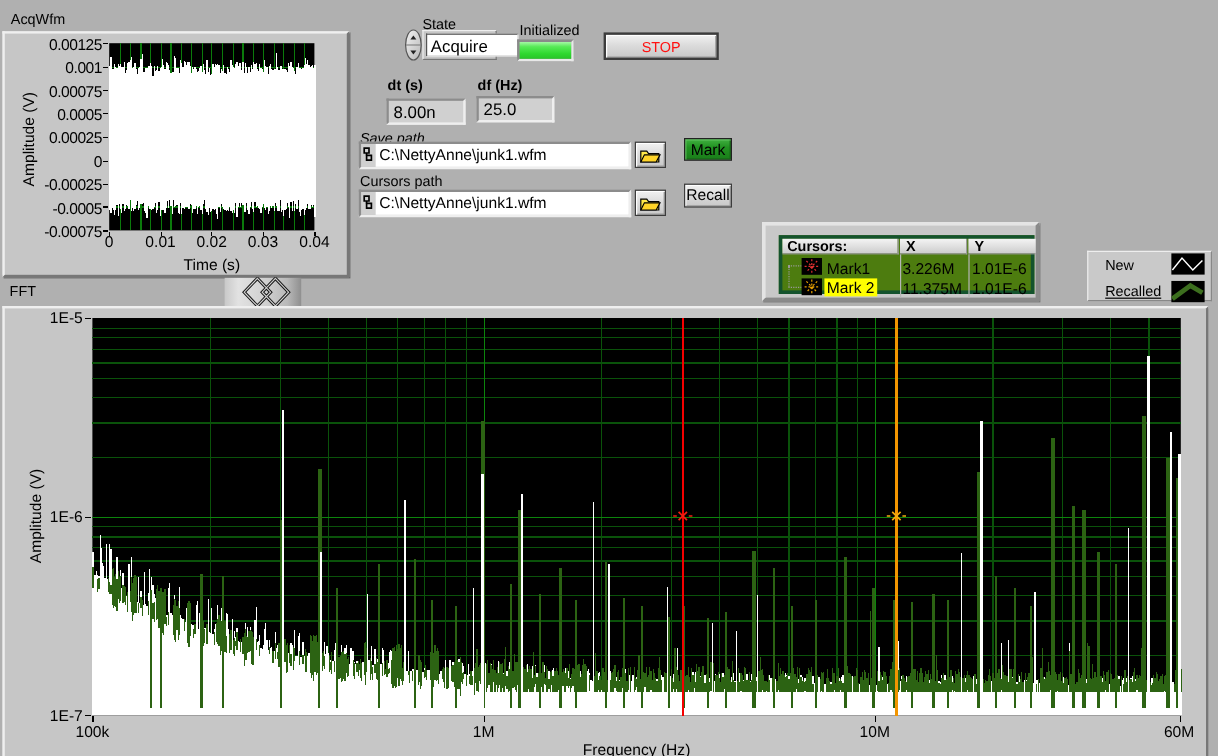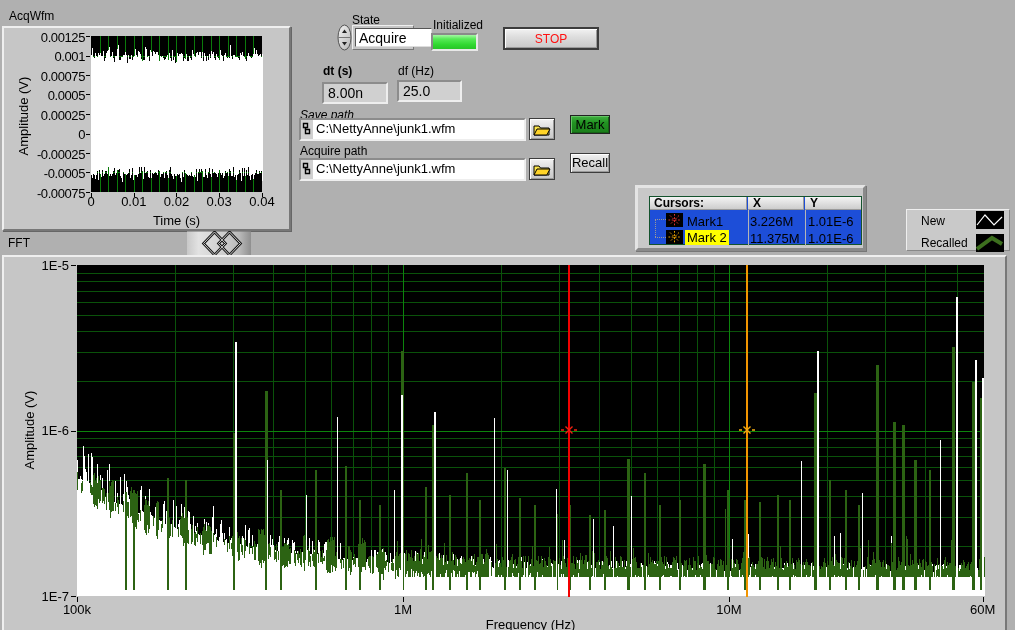--- a/index.html
+++ b/index.html
@@ -69,21 +69,21 @@
   border-top:2px solid #8a8a8a;border-left:2px solid #8a8a8a;border-right:2px solid #e8e8e8;border-bottom:2px solid #e8e8e8;">
   <div class="abs" style="left:0;top:0;width:43px;height:14px;
     background:linear-gradient(180deg,#a5f7a5 0%,#57ea57 28%,#2fd82f 70%,#29c429 100%);"></div>
 </div>
 
 <div class="btn" style="left:503px;top:27px;width:96px;height:23px;border-width:2px;
   color:#ff1111;line-height:20px;font-size:12px;">STOP</div>
 
 <div class="lbl" style="left:323px;top:64px;font-weight:bold;">dt (s)</div>
 <div class="sunk" style="left:322px;top:82px;width:66px;height:22px;line-height:18px;">8.00n</div>
-<div class="lbl" style="left:398px;top:64px;font-weight:normal;">df (Hz)</div>
+<div class="lbl" style="left:398px;top:64px;font-weight:bold;">df (Hz)</div>
 <div class="sunk" style="left:397px;top:80px;width:65px;height:22px;line-height:18px;">25.0</div>
 
 <div class="lbl" style="left:300px;top:108px;font-style:italic;">Save path</div>
 <div class="abs" style="left:299px;top:118px;width:227px;height:23px;background:#c0c0c0;
   border-top:2px solid #8c8c8c;border-left:2px solid #8c8c8c;border-right:2px solid #eee;border-bottom:2px solid #eee;">
   <div class="abs" style="left:0;top:0;width:12px;height:19px;background:#d0d0d0;"></div>
   <div class="abs" style="left:1px;top:2px;"><svg width="9" height="14" viewBox="0 0 9 14">
         <path d="M1.5 1.5h4v4h-4zM3.5 7.5h4v4h-4z" fill="none" stroke="#000" stroke-width="1.4"></path>
         <path d="M3.5 5.5v2" stroke="#000" stroke-width="1.4"></path>
       </svg></div>
@@ -92,41 +92,41 @@
 </div>
 <div class="btn" style="left:529px;top:118px;width:26px;height:22px;padding-top:4px;"><svg width="18" height="13" viewBox="0 0 18 13">
       <path d="M1 3h5l1.5 2H16v7H1z" fill="#ffe84a" stroke="#000" stroke-width="1"></path>
       <path d="M1 12L4 6h13l-3.2 6z" fill="#ffd428" stroke="#000" stroke-width="1"></path>
     </svg></div>
 <div class="abs" style="left:570px;top:115px;width:40px;height:19px;border:1px solid #222;
   background:linear-gradient(180deg,#41b041 0%,#219221 40%,#1a7d1a 100%);
   box-shadow:inset 1px 1px 0 #63c463, inset -1px -1px 0 #156315;
   font-size:13px;text-align:center;line-height:17px;">Mark</div>
 
-<div class="lbl" style="left:300px;top:144px;">Acquire path</div>
+<div class="lbl" style="left:300px;top:144px;">Cursors path</div>
 <div class="abs" style="left:299px;top:158px;width:227px;height:23px;background:#c0c0c0;
   border-top:2px solid #8c8c8c;border-left:2px solid #8c8c8c;border-right:2px solid #eee;border-bottom:2px solid #eee;">
   <div class="abs" style="left:0;top:0;width:12px;height:19px;background:#d0d0d0;"></div>
   <div class="abs" style="left:1px;top:2px;"><svg width="9" height="14" viewBox="0 0 9 14">
         <path d="M1.5 1.5h4v4h-4zM3.5 7.5h4v4h-4z" fill="none" stroke="#000" stroke-width="1.4"></path>
         <path d="M3.5 5.5v2" stroke="#000" stroke-width="1.4"></path>
       </svg></div>
   <div class="abs" style="left:12px;top:0;width:211px;height:19px;background:#fff;
     font-size:13px;line-height:18px;padding-left:3px;">C:\NettyAnne\junk1.wfm</div>
 </div>
 <div class="btn" style="left:529px;top:158px;width:26px;height:22px;padding-top:4px;"><svg width="18" height="13" viewBox="0 0 18 13">
       <path d="M1 3h5l1.5 2H16v7H1z" fill="#ffe84a" stroke="#000" stroke-width="1"></path>
       <path d="M1 12L4 6h13l-3.2 6z" fill="#ffd428" stroke="#000" stroke-width="1"></path>
     </svg></div>
 <div class="btn" style="left:570px;top:153px;width:40px;height:20px;line-height:18px;">Recall</div>
 
 <div class="abs" style="left:635px;top:185px;width:231px;height:66px;background:#c8c8c8;
   border-top:3px solid #e4e4e4;border-left:3px solid #e4e4e4;border-right:3px solid #8a8a8a;border-bottom:3px solid #8a8a8a;
   box-shadow:1px 1px 0 #777;">
-  <div class="abs" style="left:11px;top:8px;width:213px;height:49px;background:#1d4ed8;border:1px solid #14532d;">
+  <div class="abs" style="left:11px;top:8px;width:213px;height:49px;background:#4d7c0f;border:3px solid #14532d;">
     <div class="abs" style="left:0;top:0;width:211px;height:13px;">
       <div class="abs" style="left:0;top:0;width:97px;height:13px;background:linear-gradient(180deg,#f4f4f4,#cdcdcd);border-right:1px solid #9a9a9a;border-bottom:1px solid #9a9a9a;font-size:12px;font-weight:bold;line-height:12px;padding-left:4px;">Cursors:</div>
       <div class="abs" style="left:98px;top:0;width:56px;height:13px;background:linear-gradient(180deg,#f4f4f4,#cdcdcd);border-right:1px solid #9a9a9a;border-bottom:1px solid #9a9a9a;font-size:12px;font-weight:bold;line-height:12px;padding-left:5px;">X</div>
       <div class="abs" style="left:155px;top:0;width:56px;height:13px;background:linear-gradient(180deg,#f4f4f4,#cdcdcd);border-bottom:1px solid #9a9a9a;font-size:12px;font-weight:bold;line-height:12px;padding-left:5px;">Y</div>
     </div>
     <div class="abs" style="left:98px;top:13px;width:1px;height:36px;background:#b5b5b5;"></div>
     <div class="abs" style="left:155px;top:13px;width:1px;height:36px;background:#b5b5b5;"></div>
     <div class="abs" style="left:5px;top:22px;width:11px;height:18px;border-left:1px dotted #999;border-top:1px dotted #999;"></div>
     <div class="abs" style="left:5px;top:40px;width:11px;height:1px;border-top:1px dotted #999;"></div>
     <div class="abs" style="left:16px;top:16px;width:17px;height:14px;"><svg width="17" height="14" viewBox="0 0 17 14" style="background:#000">
@@ -144,21 +144,21 @@
   </div>
 </div>
 
 <div class="abs" style="left:906px;top:209px;width:104px;height:42px;background:#c9c9c9;
   border-top:1px solid #eee;border-left:1px solid #eee;border-right:1px solid #888;border-bottom:1px solid #888;"></div>
 <div class="lbl" style="left:921px;top:214px;">New</div>
 <div class="abs" style="left:976px;top:211px;width:28px;height:18px;"><svg width="28" height="18" viewBox="0 0 28 18">
       <rect width="28" height="18" fill="#000"></rect>
       <path d="M1 14L9 4L18 14L26 6" stroke="#fff" stroke-width="1.2" fill="none"></path>
     </svg></div>
-<div class="lbl" style="left:921px;top:236px;">Recalled</div>
+<div class="lbl" style="left:921px;top:236px;text-decoration:underline;">Recalled</div>
 <div class="abs" style="left:976px;top:234px;width:28px;height:18px;"><svg width="28" height="18" viewBox="0 0 28 18">
       <rect width="28" height="18" fill="#000"></rect>
       <path d="M1 15L16 4L26 10" stroke="#3c6e1e" stroke-width="4" fill="none"></path>
     </svg></div>
 
 <div class="lbl" style="left:8px;top:236px;">FFT</div>
 <div class="abs" style="left:187px;top:231px;"><svg width="65" height="25" viewBox="0 0 65 25">
       <defs>
         <linearGradient id="dg" x1="0" y1="0" x2="1" y2="0">
           <stop offset="0" stop-color="#c8c8c8"></stop>

